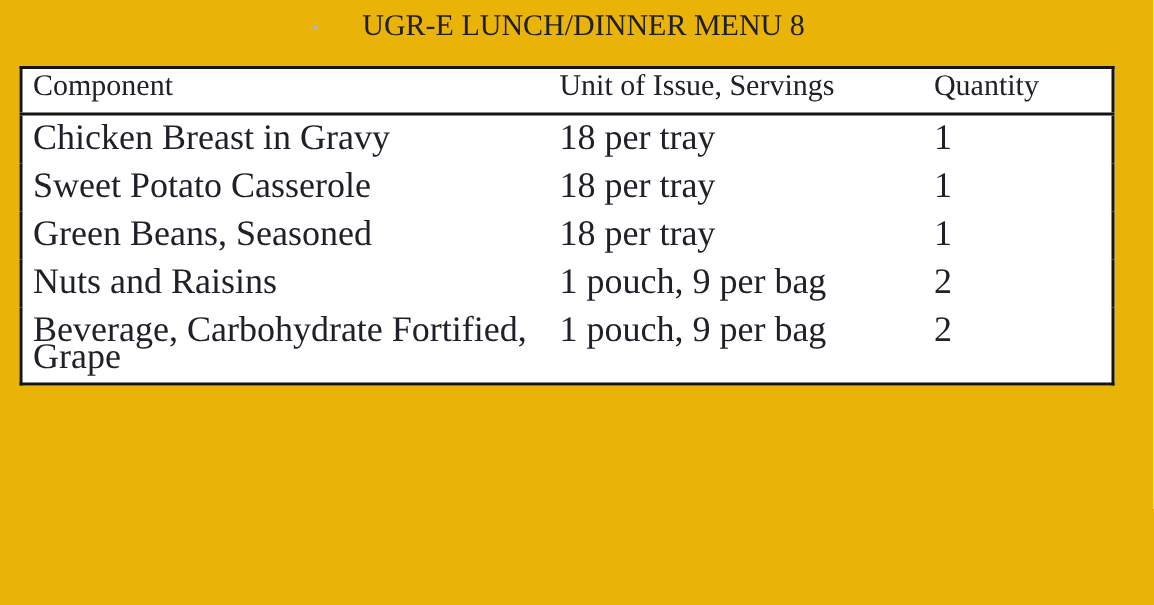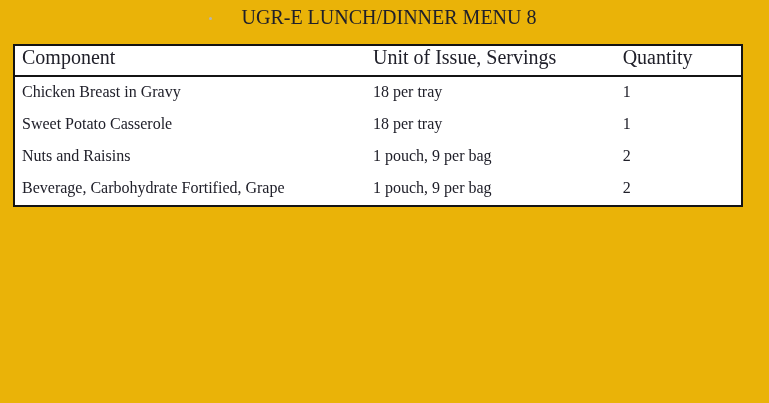--- a/index.html
+++ b/index.html
@@ -28,21 +28,21 @@
   col.c1 { width:351px; }
   col.c2 { width:249px; }
   col.c3 { width:126px; }
 
   th {
     text-align:left; font-weight:normal; font-size:20px; line-height:20px;
     padding:1px 0 8px 7px; border-bottom:2px solid #141414; vertical-align:top;
     white-space:nowrap; overflow:visible;
   }
   td {
-    font-size:16px; line-height:18px; vertical-align:top;
+    font-size:24px; line-height:18px; vertical-align:top;
     padding:6px 0 8px 7px;
   }
   tr.row-cookies td { padding-bottom:9px; }
   tr.row-footer td { position:relative; padding:9px 0 10px 7px; }
   .utensils-value { position:absolute; left:299px; top:9px; white-space:nowrap; }
   td.unit-cell, td.qty-cell { white-space:nowrap; }
 </style>
 </head>
 <body>
 
@@ -69,20 +69,25 @@
         <td class="comp-cell">Chicken Breast in Gravy</td>
         <td class="unit-cell">18 per tray</td>
         <td class="qty-cell">1</td>
       </tr>
       <tr>
         <td class="comp-cell">Sweet Potato Casserole</td>
         <td class="unit-cell">18 per tray</td>
         <td class="qty-cell">1</td>
       </tr>
       <tr>
+        <td class="comp-cell">Green Beans, Seasoned</td>
+        <td class="unit-cell">18 per tray</td>
+        <td class="qty-cell">1</td>
+      </tr>
+      <tr>
         <td class="comp-cell">Nuts and Raisins</td>
         <td class="unit-cell">1 pouch, 9 per bag</td>
         <td class="qty-cell">2</td>
       </tr>
       <tr>
         <td class="comp-cell">Beverage, Carbohydrate Fortified, Grape</td>
         <td class="unit-cell">1 pouch, 9 per bag</td>
         <td class="qty-cell">2</td>
       </tr>
     </tbody>

